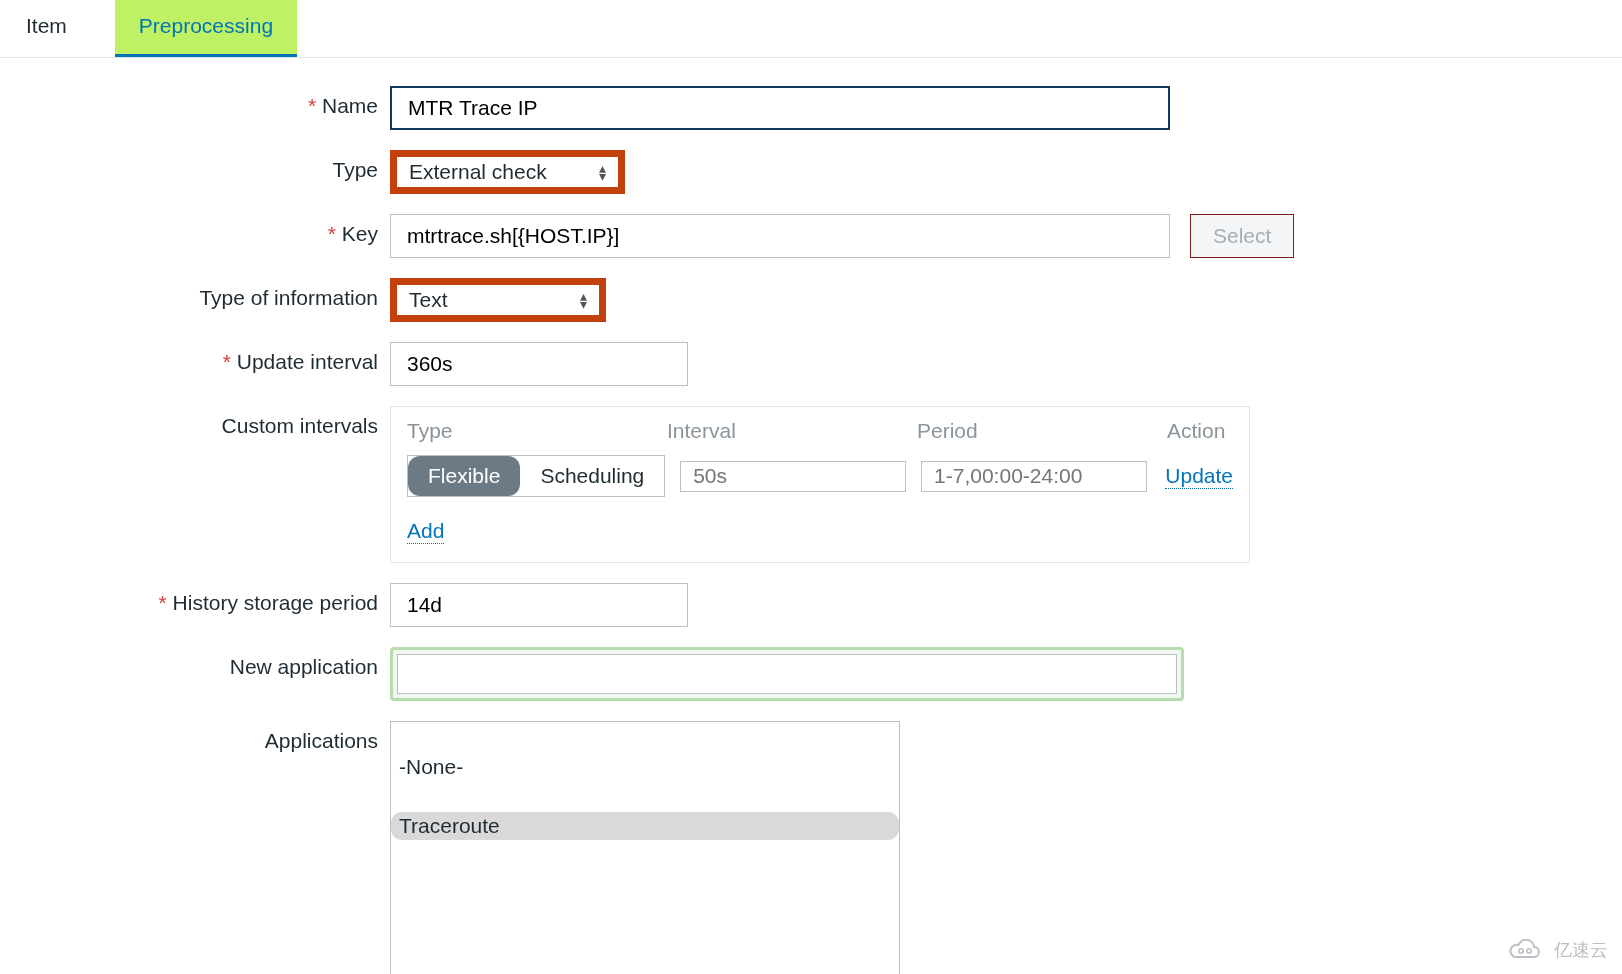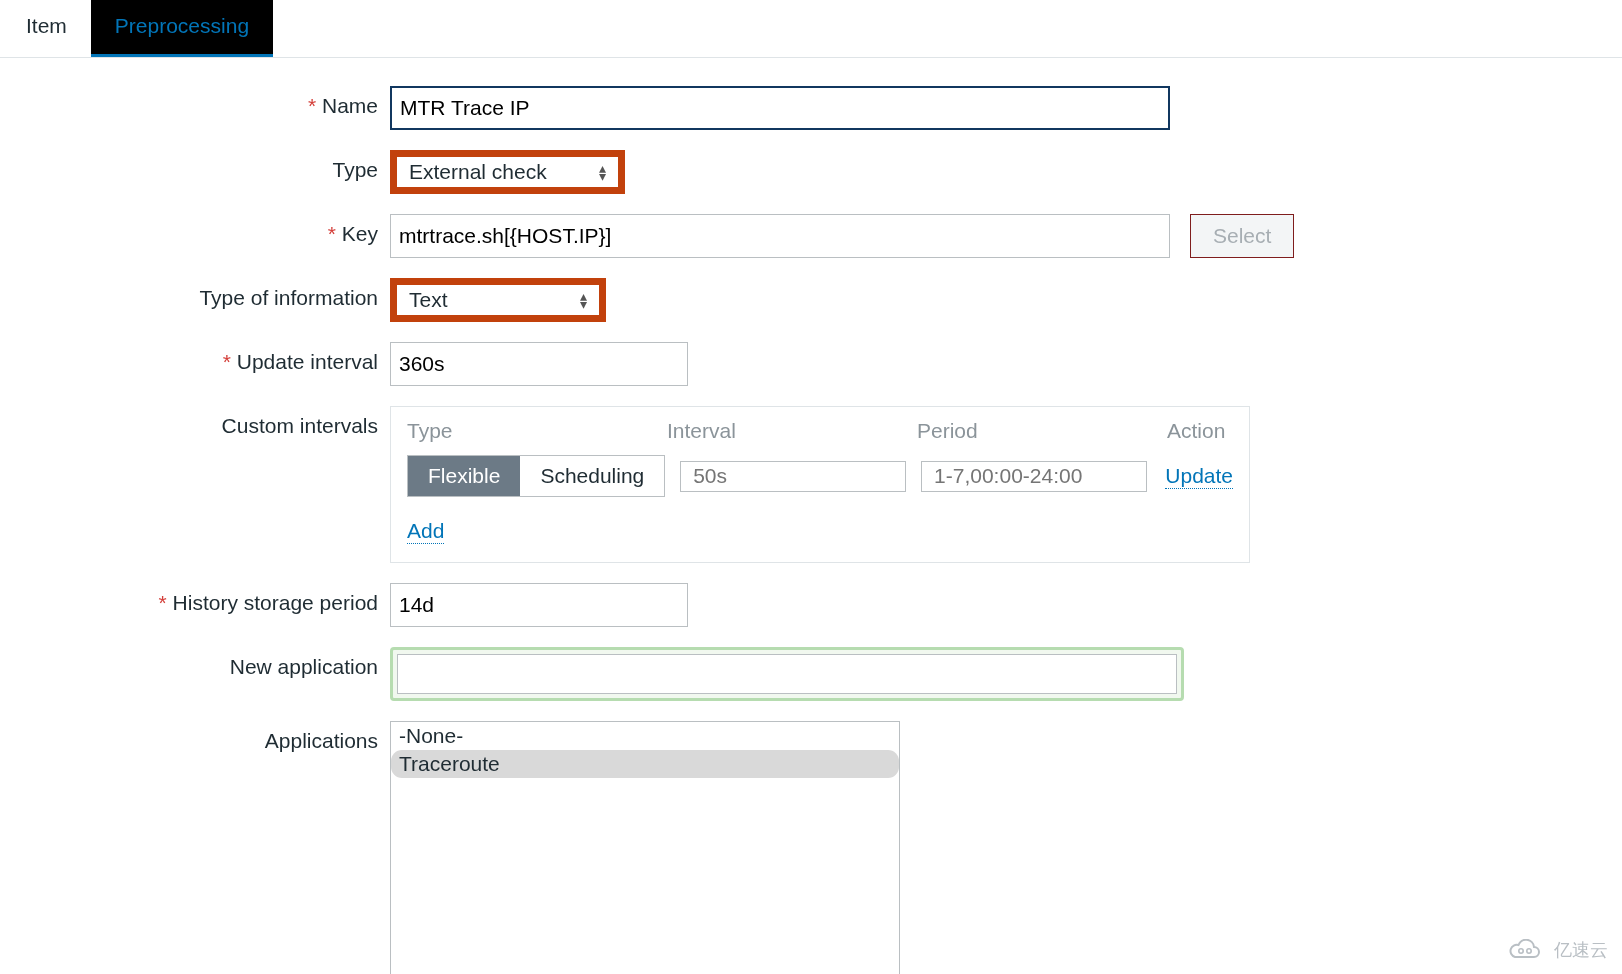--- a/index.html
+++ b/index.html
@@ -12,30 +12,31 @@
     height: 974px;
     overflow: hidden;
     position: relative;
   }
 
   
   .tabs {
     display: flex;
     border-bottom: 1px solid #dfe4e7;
     padding-left: 2px;
+    gap: 24px;
   }
   .tab {
     padding: 14px 24px 16px;
     font-size: 21px;
     color: #1f2c33;
     cursor: pointer;
   }
   .tab.active {
     color: #0275b8;
-    background: #000000;
+    background: #bef264;
     border-bottom: 3px solid #0275b8;
   }
 
   
   .form {
     margin-top: 28px;
   }
   .row {
     display: flex;
     align-items: flex-start;
@@ -54,21 +55,21 @@
     color: #d43f3a;
   }
   .field-col {
     flex: 1;
   }
 
   
   .txt {
     height: 44px;
     border: 1px solid #babfc2;
-    padding: 0 8px;
+    padding: 0 16px;
     font-size: 21px;
     background: #fff;
   }
   .txt.focus {
     border: 2px solid #11375f;
   }
   .w780 { width: 780px; }
   .w250 { width: 298px; }
   .sel {
     height: 44px;
@@ -144,20 +145,21 @@
     display: inline-flex;
     align-items: center;
     font-size: 21px;
     cursor: pointer;
     color: #1f2c33;
     background: #fff;
   }
   .seg-btn.on {
     background: #6c7a86;
     color: #fff;
+    border-radius: 12px;
   }
   .ci-row .gap { width: 18px; }
   .ci-input {
     height: 31px;
     width: 226px;
     border: 1px solid #babfc2;
     padding: 0 12px;
     font-size: 21px;
     color: #a3abb1;
   }
@@ -183,20 +185,21 @@
   .listbox {
     width: 510px;
     height: 280px;
     border: 1px solid #babfc2;
     overflow-y: scroll;
     font-size: 21px;
   }
   .listbox .opt {
     padding: 2px 8px;
     cursor: pointer;
+    margin-top: 31px;
   }
   .listbox .opt.sel-opt {
     background: #d9d9d9;
     border-radius: 11px;
   }
 
   
   .wm {
     position: absolute;
     right: 14px;

